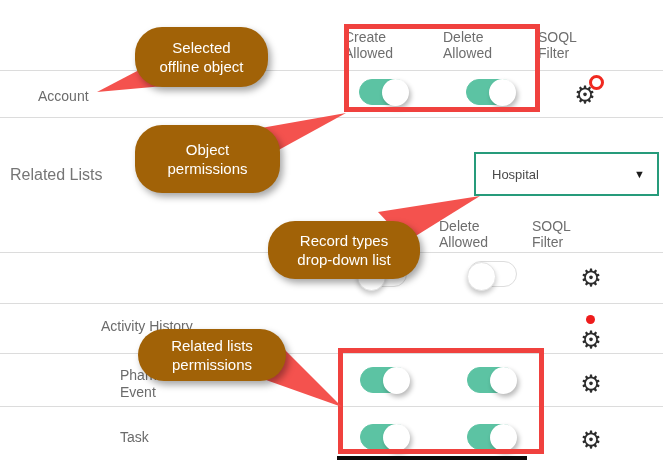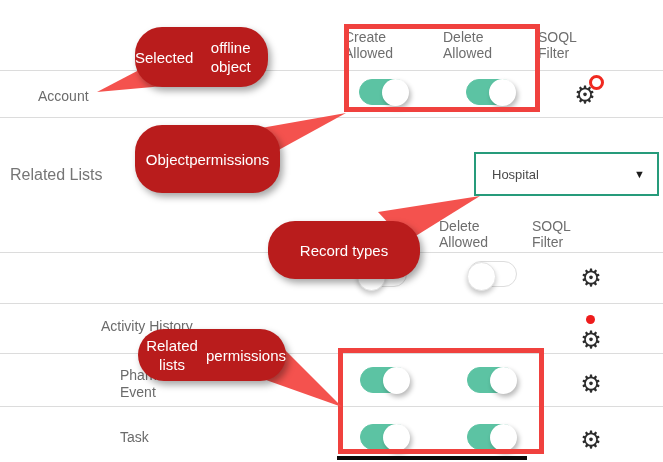--- a/index.html
+++ b/index.html
@@ -32,22 +32,22 @@
   .dropdown .value{font-size:13px;color:#4a4a4a;margin-left:16px;flex:1;}
   .dropdown .caret{font-size:11px;color:#1c1c1c;margin-right:12px;}
 
   
   .hl-rect{position:absolute;border:5px solid #f0413e;box-sizing:border-box;z-index:4;background:transparent;}
   #hl-rect-object{left:344px;top:24px;width:196px;height:88px;}
   #hl-rect-related{left:338px;top:348px;width:206px;height:106px;}
   .black-bar{position:absolute;left:337px;top:456px;width:190px;height:4px;background:#0a0a0a;z-index:4;}
 
   
-  .callout{position:absolute;background:#b91c1c;color:#fff;border-radius:27px;z-index:6;
-    display:flex;flex-direction:row;align-items:center;justify-content:center;
+  .callout{position:absolute;background:#a16207;color:#fff;border-radius:27px;z-index:6;
+    display:flex;flex-direction:column;align-items:center;justify-content:center;
     font-size:15px;line-height:19px;text-align:center;
     box-shadow:3px 4px 7px rgba(0,0,0,0.35);}
   #tails{position:absolute;left:0;top:0;z-index:5;pointer-events:none;}
   #callout-1{left:135px;top:27px;width:133px;height:60px;}
   #callout-2{left:135px;top:125px;width:145px;height:68px;}
   #callout-3{left:268px;top:221px;width:152px;height:58px;}
   #callout-4{left:138px;top:329px;width:148px;height:52px;}
 </style>
 </head>
 <body>
@@ -153,19 +153,20 @@
   <div class="callout" id="callout-1">
     <span>Selected</span>
     <span>offline object</span>
   </div>
   <div class="callout" id="callout-2">
     <span>Object</span>
     <span>permissions</span>
   </div>
   <div class="callout" id="callout-3">
     <span>Record types</span>
+    <span>drop-down list</span>
   </div>
   <div class="callout" id="callout-4">
     <span>Related lists</span>
     <span>permissions</span>
   </div>
 
 </div>
 
 </body></html>

